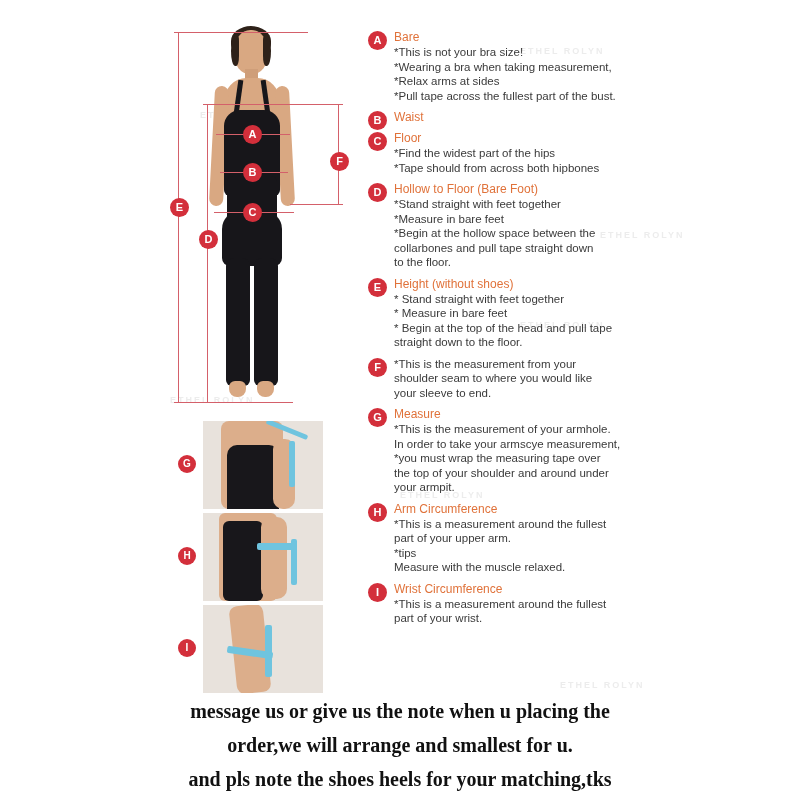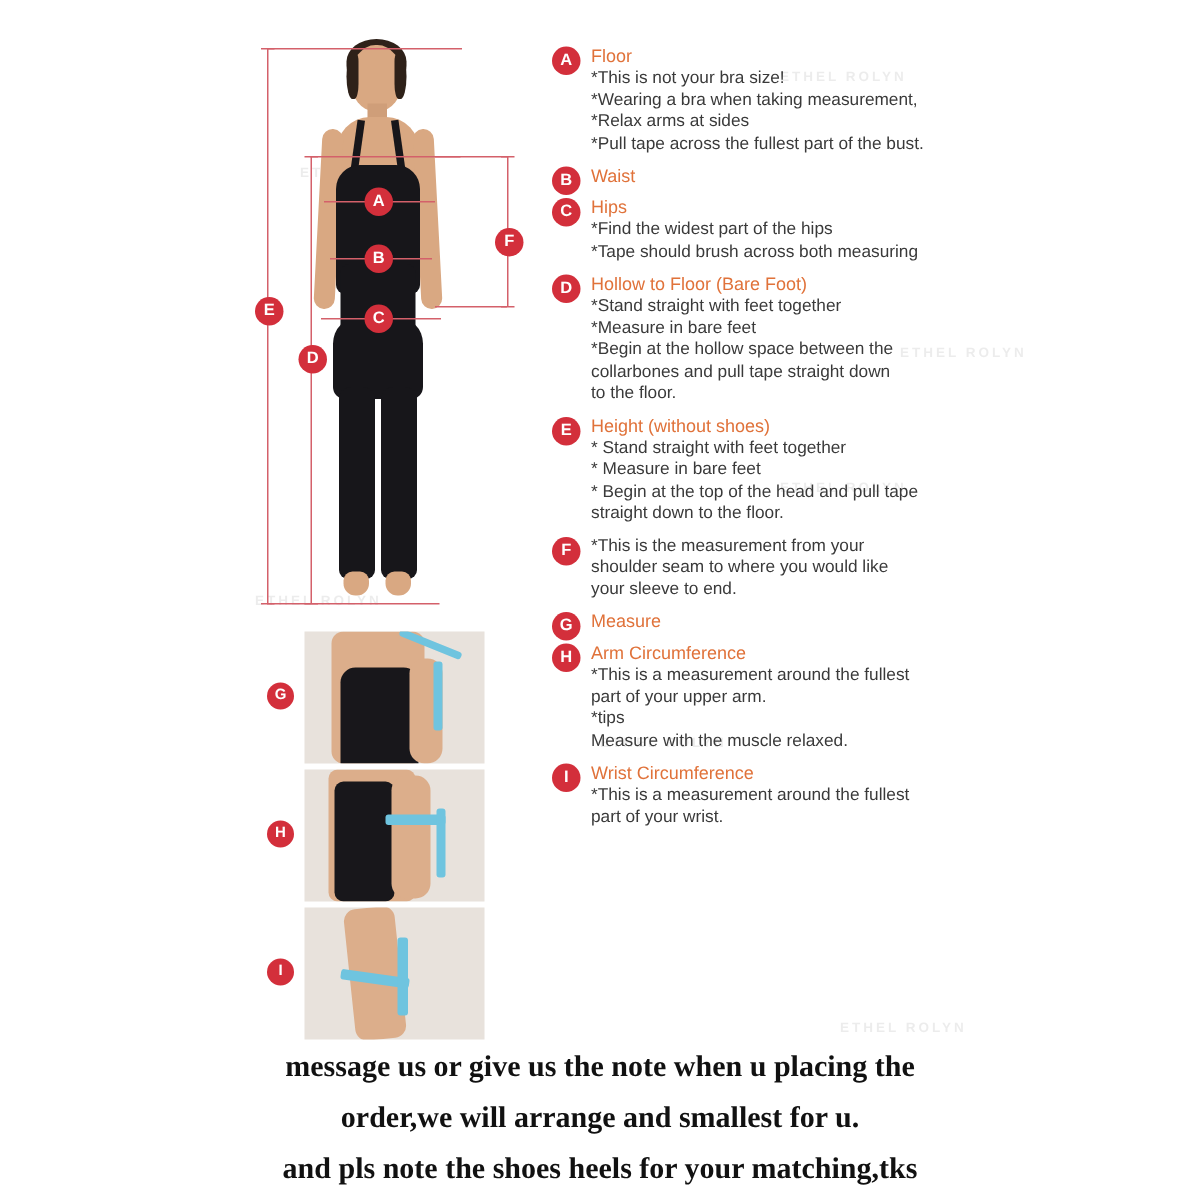--- a/index.html
+++ b/index.html
@@ -398,37 +398,37 @@
       <div class="tape" style="left:62px; top:20px; width:7px; height:52px; border-radius:2px;"></div>
     </div>
     <div class="badge sm" style="left:28px; top:613px;">I</div>
 
   </div>
 
   <div class="desc-col">
 
     <div class="entry">
       <div class="badge letter">A</div>
-      <h4>Floor</h4>
+      <h4>Bare</h4>
       <p>*This is not your bra size!
 *Wearing a bra when taking measurement,
 *Relax arms at sides
 *Pull tape across the fullest part of the bust.</p>
     </div>
 
     <div class="entry">
       <div class="badge letter">B</div>
       <h4>Waist</h4>
     </div>
 
     <div class="entry">
       <div class="badge letter">C</div>
-      <h4>Hips</h4>
+      <h4>Floor</h4>
       <p>*Find the widest part of the hips
-*Tape should brush across both measuring</p>
+*Tape should from across both hipbones</p>
     </div>
 
     <div class="entry">
       <div class="badge letter">D</div>
       <h4>Hollow to Floor (Bare Foot)</h4>
       <p>*Stand straight with feet together
 *Measure in bare feet
 *Begin at the hollow space between the
   collarbones and pull tape straight down
   to the floor.</p>
@@ -446,20 +446,25 @@
     <div class="entry">
       <div class="badge letter">F</div>
       <p>*This is the measurement from your
   shoulder seam to where you would like
   your sleeve to end.</p>
     </div>
 
     <div class="entry">
       <div class="badge letter">G</div>
       <h4>Measure</h4>
+      <p>*This is the measurement of your armhole.
+In order to take your armscye measurement,
+*you must wrap the measuring tape over
+  the top of your shoulder and around under
+  your armpit.</p>
     </div>
 
     <div class="entry">
       <div class="badge letter">H</div>
       <h4>Arm Circumference</h4>
       <p>*This is a measurement around the fullest
     part of your upper arm.
 *tips
    Measure with the muscle relaxed.</p>
     </div>

